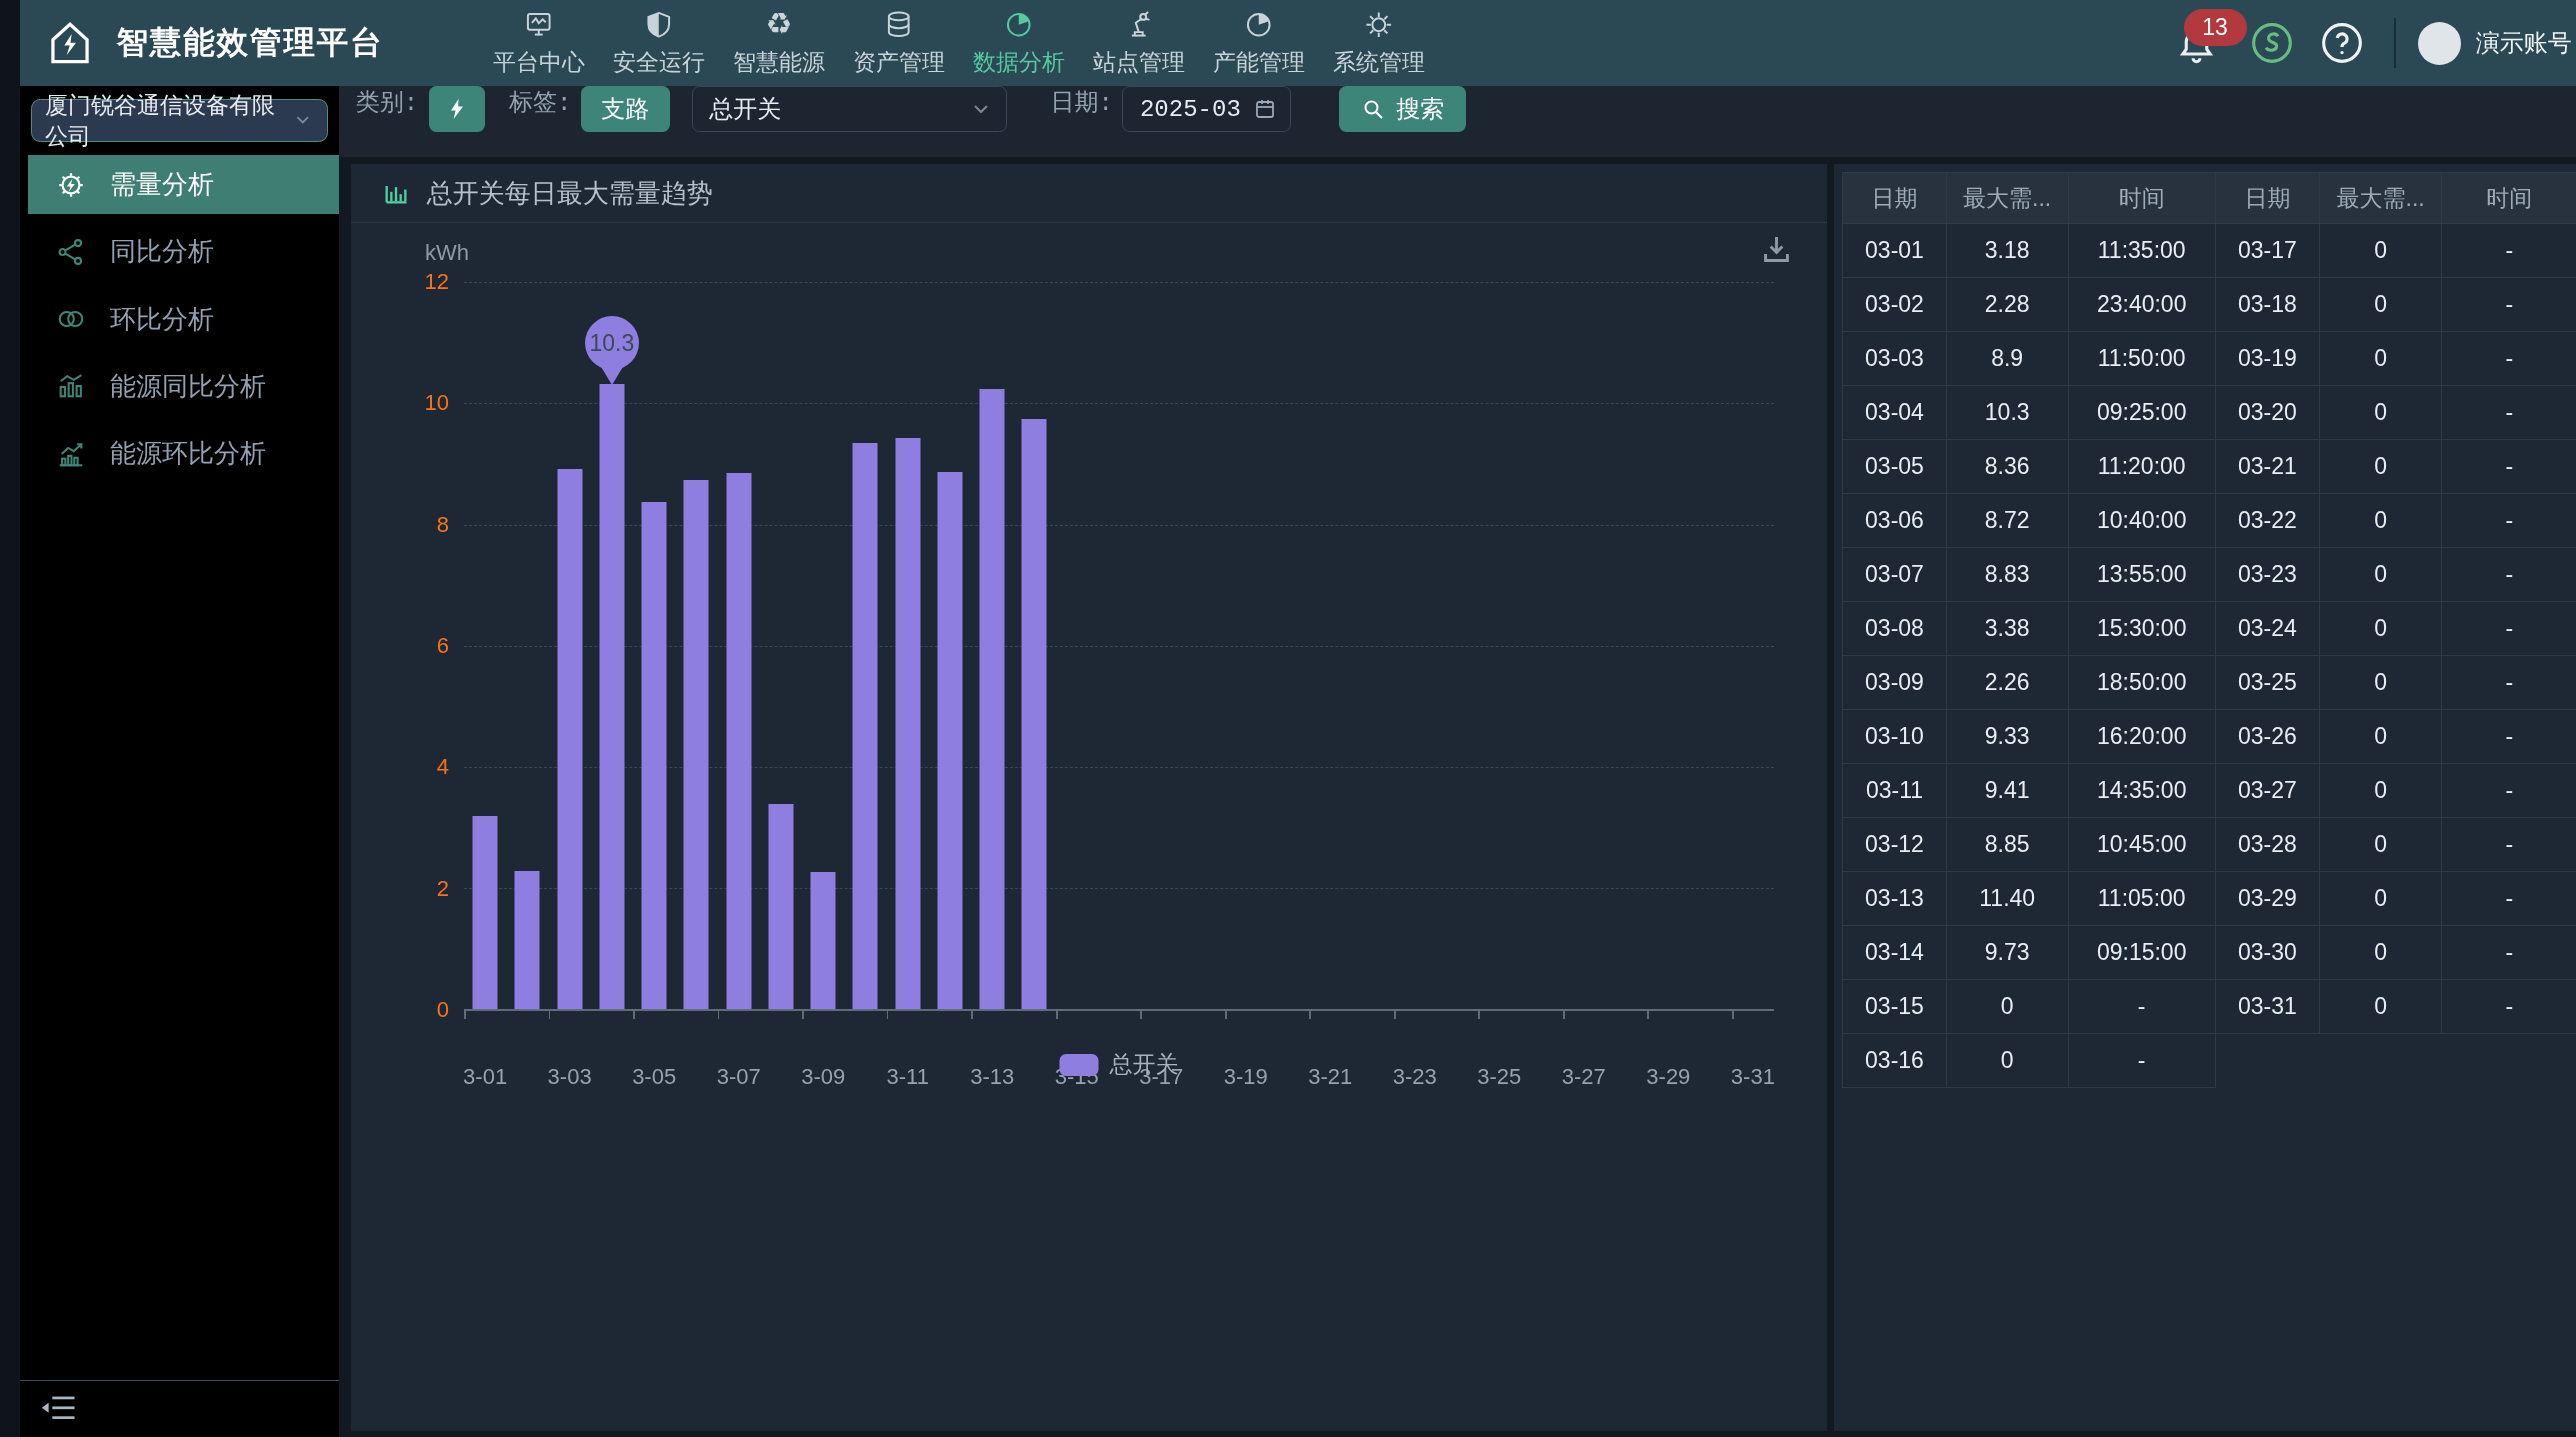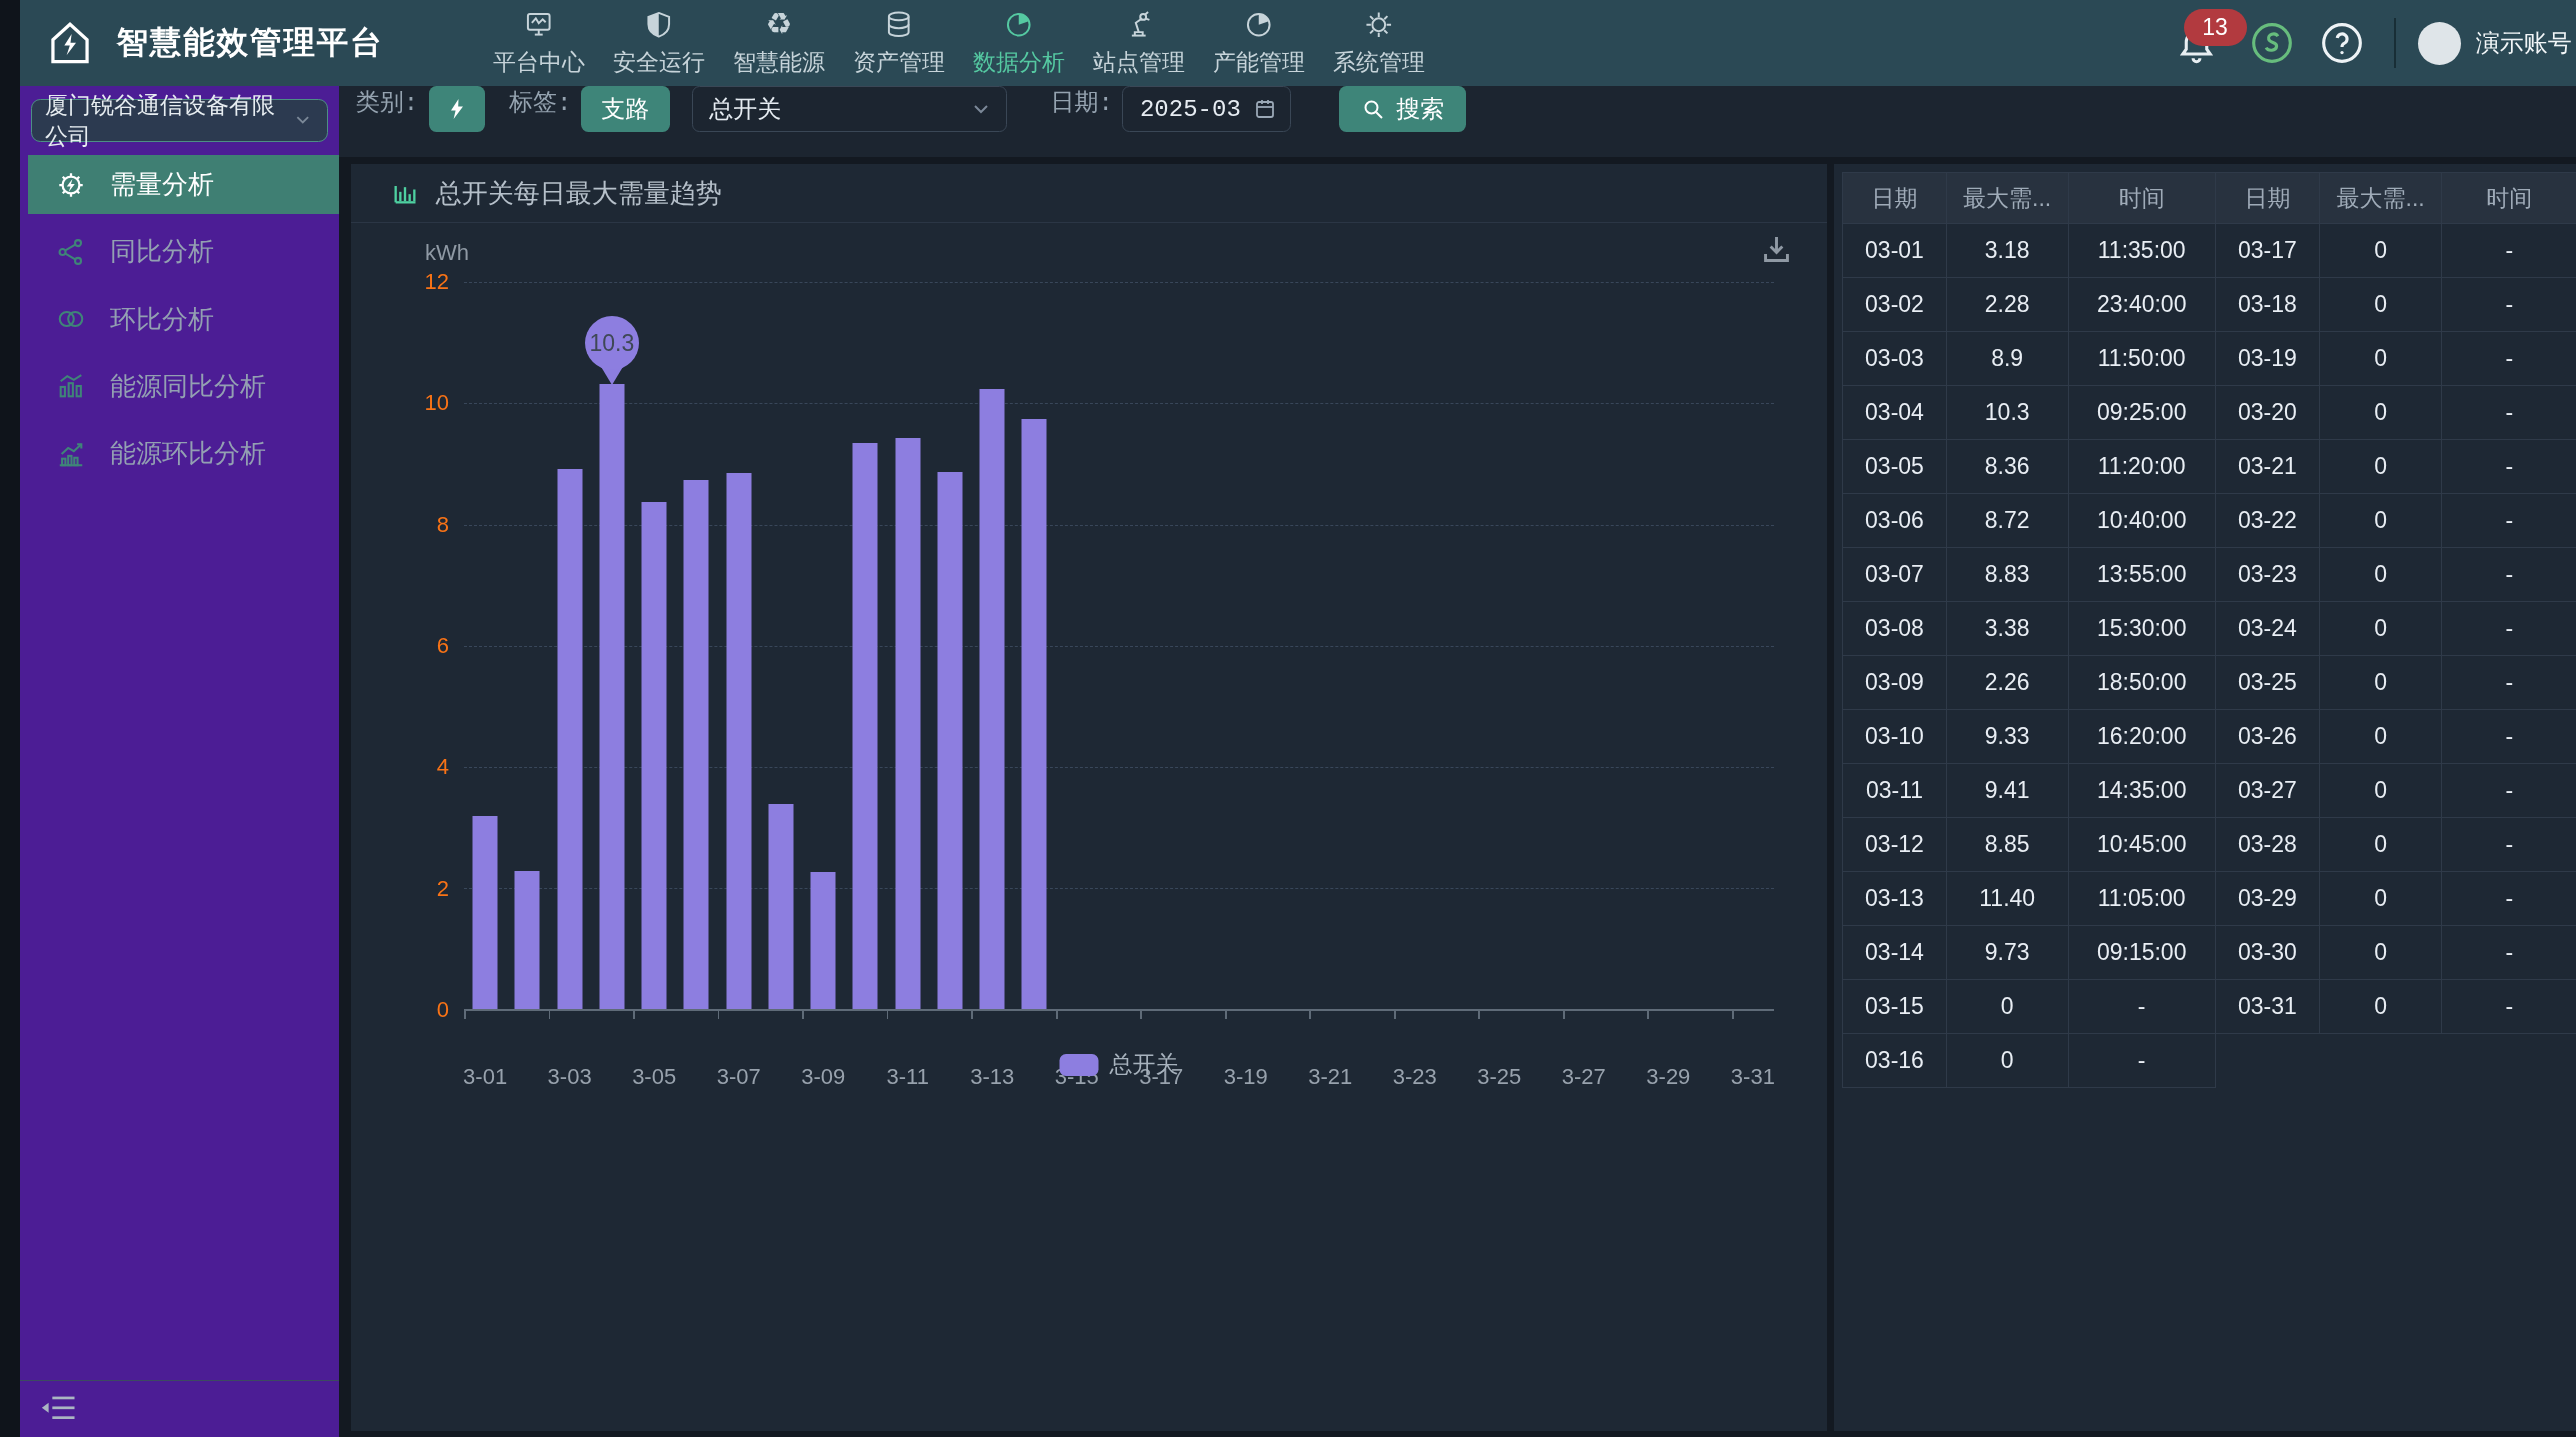--- a/index.html
+++ b/index.html
@@ -27,21 +27,21 @@
   .bell-wrap{position:relative;width:46px;height:46px;margin-right:28px;cursor:pointer;}
   .bell-wrap svg{position:absolute;left:0;bottom:0;width:41px;height:41px;}
   .badge{position:absolute;top:-11px;left:7.4px;min-width:63px;height:37px;padding:0 9.3px;border-radius:20.4px;
          background:var(--badge);color:#fff;font-size:23px;display:flex;align-items:center;justify-content:center;}
   .circle-ico{width:44px;height:44px;margin-right:26px;cursor:pointer;}
   .nav-divider{width:1.9px;height:50px;background:rgba(10,24,30,.55);margin:0 22px 0 3.7px;}
   .avatar{width:43px;height:43px;border-radius:50%;background:#dfe5e9;margin-right:15px;cursor:pointer;}
   .username{font-size:24px;color:#f2f6f8;margin-right:9.3px;cursor:pointer;}
 
   
-  .sidebar{position:absolute;left:0;top:86px;bottom:0;width:319px;background:#4c1d95;z-index:4;font-family:Liberation Serif, serif;}
+  .sidebar{position:absolute;left:0;top:86px;bottom:0;width:319px;background:#000000;z-index:4;font-family:Liberation Serif, serif;}
   .company-select{position:absolute;left:11px;right:11px;top:13px;height:43px;border:1.9px solid #4d8f85;
       border-radius:9.3px;display:flex;align-items:center;justify-content:space-between;padding:0 13px;
       color:#e7edf1;font-size:23px;cursor:pointer;background:#2c3a50;}
   .company-select .chev{width:24px;height:24px;}
   .side-menu{position:absolute;top:69px;left:0;right:0;display:flex;flex-direction:column;gap:8.3px;padding-left:8px;}
   .menu-item{height:59px;display:flex;align-items:center;padding-left:28px;gap:24px;color:#93a0b2;
              font-size:26px;cursor:pointer;}
   .menu-item .ico{width:30px;height:30px;color:#3f8578;}
   .menu-item.active{background:#3f7f73;color:#ffffff;}
   .menu-item.active .ico{color:#ffffff;}
@@ -63,21 +63,21 @@
           background:#1c2530;cursor:pointer;}
   .date-input{width:169px;height:46px;border:0.9px solid #3a4756;border-radius:7.4px;display:flex;align-items:center;
           justify-content:space-between;padding:0 13px 0 16.7px;color:#e6ecf2;font-size:24px;margin:0 48px 0 9.3px;
           background:#1c2530;cursor:pointer;}
   .search-btn{height:46px;padding:0 22px;background:var(--teal);border-radius:7.4px;color:#fff;font-size:24px;
           display:flex;align-items:center;gap:11px;cursor:pointer;}
 
   
   .chart-panel{position:absolute;left:12px;top:78px;width:1476px;bottom:6.5px;background:var(--panel);}
   .panel-header{height:59px;border-bottom:0.9px solid #2b3645;display:flex;align-items:center;
-                padding-left:40px;gap:16.7px;}
+                padding-left:31px;gap:16.7px;}
   .panel-title-icon{width:28px;height:28px;color:var(--title-green);}
   .panel-title{font-size:26px;color:#b6c0ca;}
   .chart-body{position:absolute;left:0;top:59px;right:0;bottom:0;}
   .unit-label{position:absolute;left:74px;top:16.7px;font-size:22px;color:#8f99a4;}
   .dl-btn{position:absolute;right:33px;top:9.3px;width:35px;height:35px;cursor:pointer;color:#8f99a4;}
   .plot{position:absolute;left:113px;top:59px;width:1310px;height:728px;}
   .gridline{position:absolute;left:0;right:0;height:0;border-top:1.9px dashed #39475a;}
   .axisline{position:absolute;left:0;right:0;top:727px;height:1.9px;background:#5f6b78;}
   .ylabel{position:absolute;right:calc(100% + 15px);width:65px;text-align:right;font-size:22px;color:#f97316;}
   .bar{position:absolute;bottom:0.9px;width:25px;background:var(--purple);transform:translateX(-50%);}

